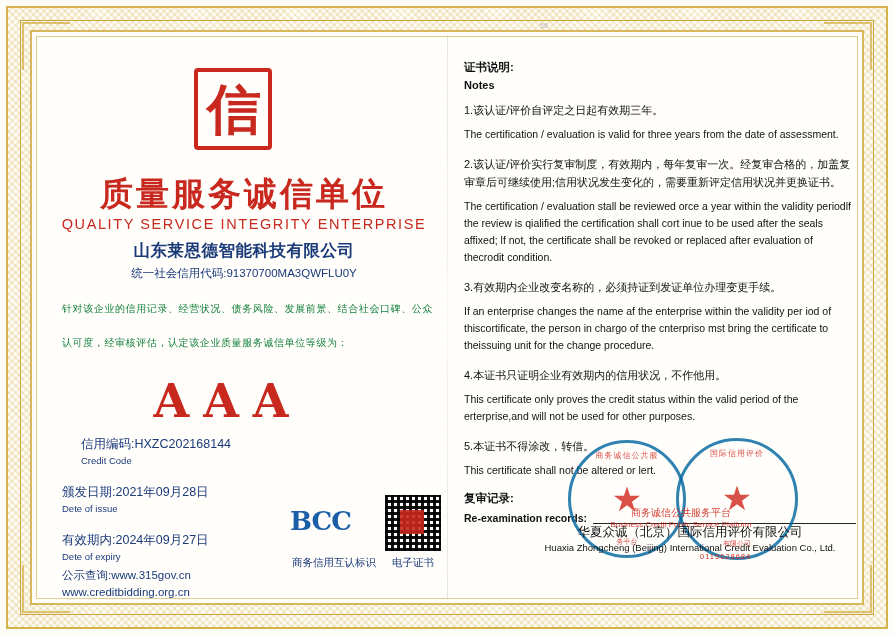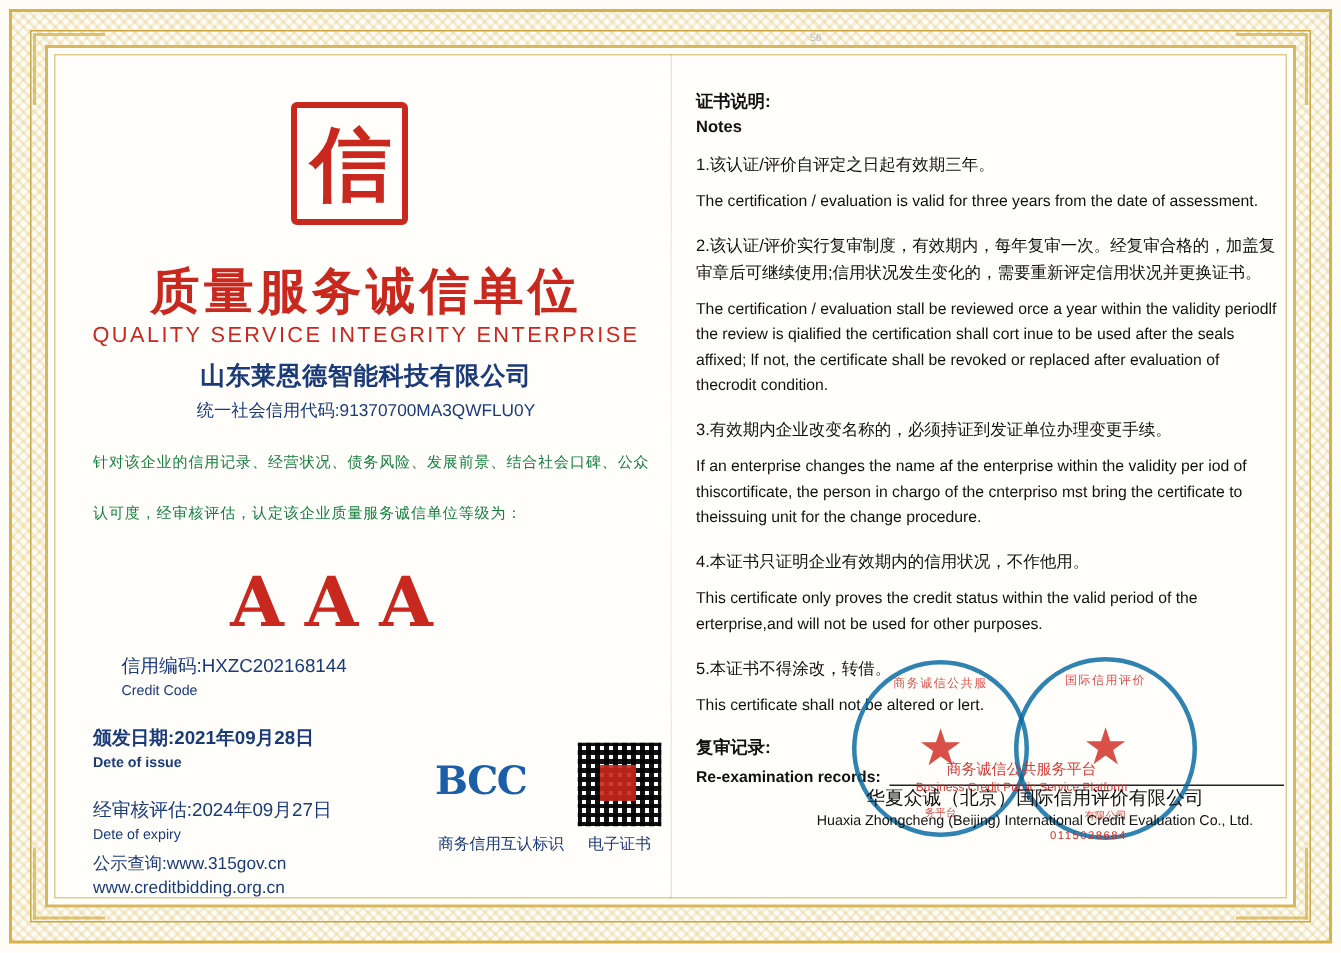--- a/index.html
+++ b/index.html
@@ -147,21 +147,21 @@
     letter-spacing: 14px;
   }
   .field {
     position: absolute;
     color: #1b3a7a;
   }
   .field .cn { font-size: 12.5px; display: block; }
   .field .en { font-size: 9.5px; display: block; margin-top: 2px; color: #1b3a7a; }
 
   .f-code { left: 9px; top: 392px; margin-left: 28px; }
-  .f-issue { left: 18px; top: 440px; font-weight: bold; }
+  .f-issue { left: 18px; top: 440px; }
   .f-expiry { left: 18px; top: 488px; }
   .f-query { left: 18px; top: 524px; font-size: 11.5px; }
   .f-query .line2 { display: block; margin-top: 3px; }
 
   .bcc-logo {
     position: absolute;
     left: 230px; top: 458px;
     width: 96px; height: 38px;
   }
   .bcc-text {
@@ -357,21 +357,21 @@
       <span class="cn">信用编码:HXZC202168144</span>
       <span class="en">Credit Code</span>
     </div>
 
     <div class="field f-issue">
       <span class="cn">颁发日期:2021年09月28日</span>
       <span class="en">Dete of issue</span>
     </div>
 
     <div class="field f-expiry">
-      <span class="cn">经审核评估:2024年09月27日</span>
+      <span class="cn">有效期内:2024年09月27日</span>
       <span class="en">Dete of expiry</span>
     </div>
 
     <div class="field f-query">
       <span>公示查询:www.315gov.cn</span>
       <span class="line2">www.creditbidding.org.cn</span>
     </div>
 
     <div class="bcc-logo">
       

